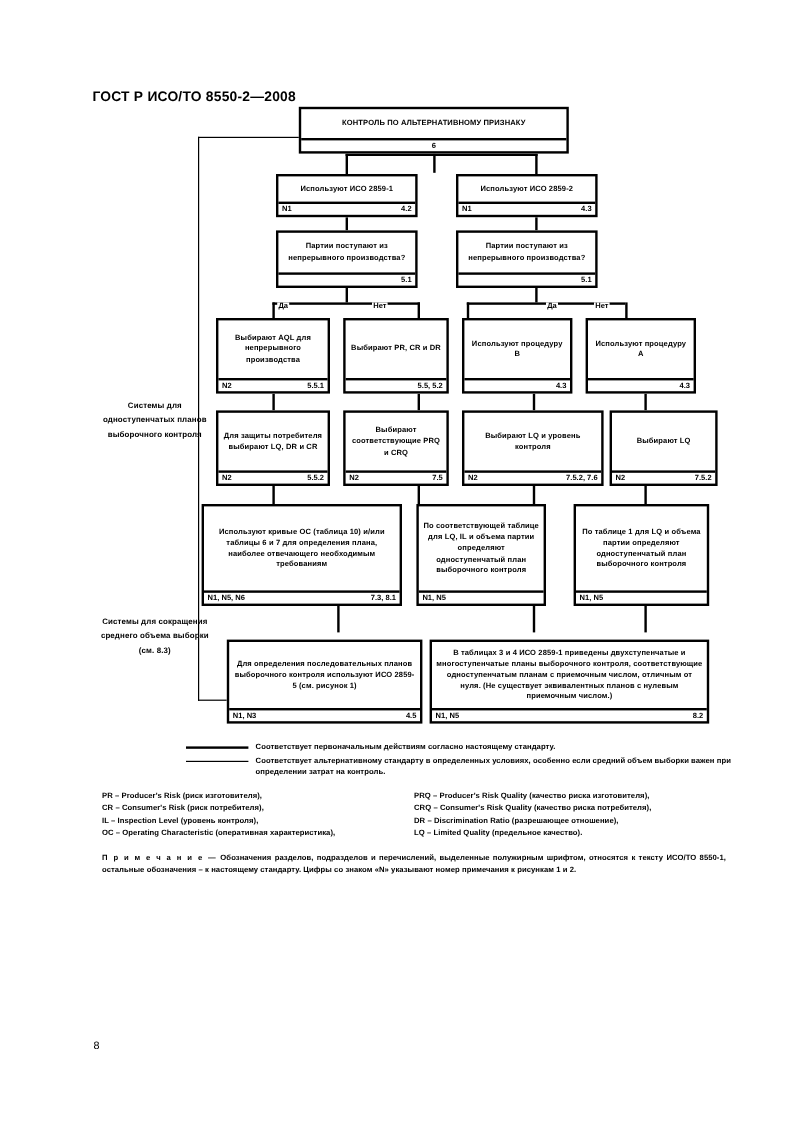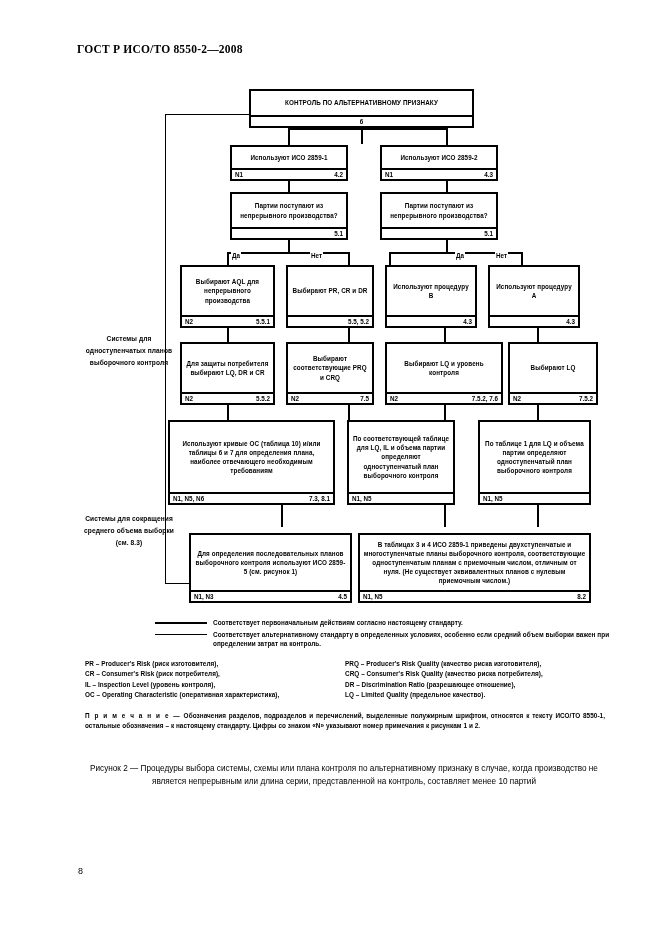--- a/index.html
+++ b/index.html
@@ -8,24 +8,23 @@
     background:#ffffff;
     font-family:"Liberation Sans", sans-serif;
     color:#000;
     position:relative;
     overflow:hidden;
   }
   .page{position:absolute;inset:0;}
 
   
   .doc-header{
-    position:absolute;left:77px;top:43px;
+    position:absolute;left:77px;top:75px;
     font-size:11.5px;font-weight:bold;letter-spacing:.2px;
     white-space:nowrap;
-    font-family:Liberation Serif, serif;
   }
 
   
   .box{
     position:absolute;
     border:2px solid #000;
     background:#fff;
     box-sizing:border-box;
     display:flex;flex-direction:column;
     z-index:3;
@@ -326,17 +325,16 @@
       <div>CRQ – Consumer's Risk Quality (качество риска потребителя),</div>
       <div>DR – Discrimination Ratio (разрешающее отношение),</div>
       <div>LQ – Limited Quality (предельное качество).</div>
     </div>
   </div>
 
   <div class="note">
     <span class="lead">П р и м е ч а н и е  —</span><span> Обозначения разделов, подразделов и перечислений, выделенные полужирным шрифтом, относятся к тексту ИСО/ТО 8550-1, остальные обозначения – к настоящему стандарту. Цифры со знаком «N» указывают номер примечания к рисункам 1 и 2.</span>
   </div>
 
-  <div class="caption">Рисунок 2 — Процедуры выбора системы, схемы или плана контроля по альтернативному признаку в случае, когда производство не является непрерывным или длина серии, представленной на контроль, составляет менее 10 партий</div>
 
   <div class="pageno">8</div>
 
 </div>
 
 </body></html>

